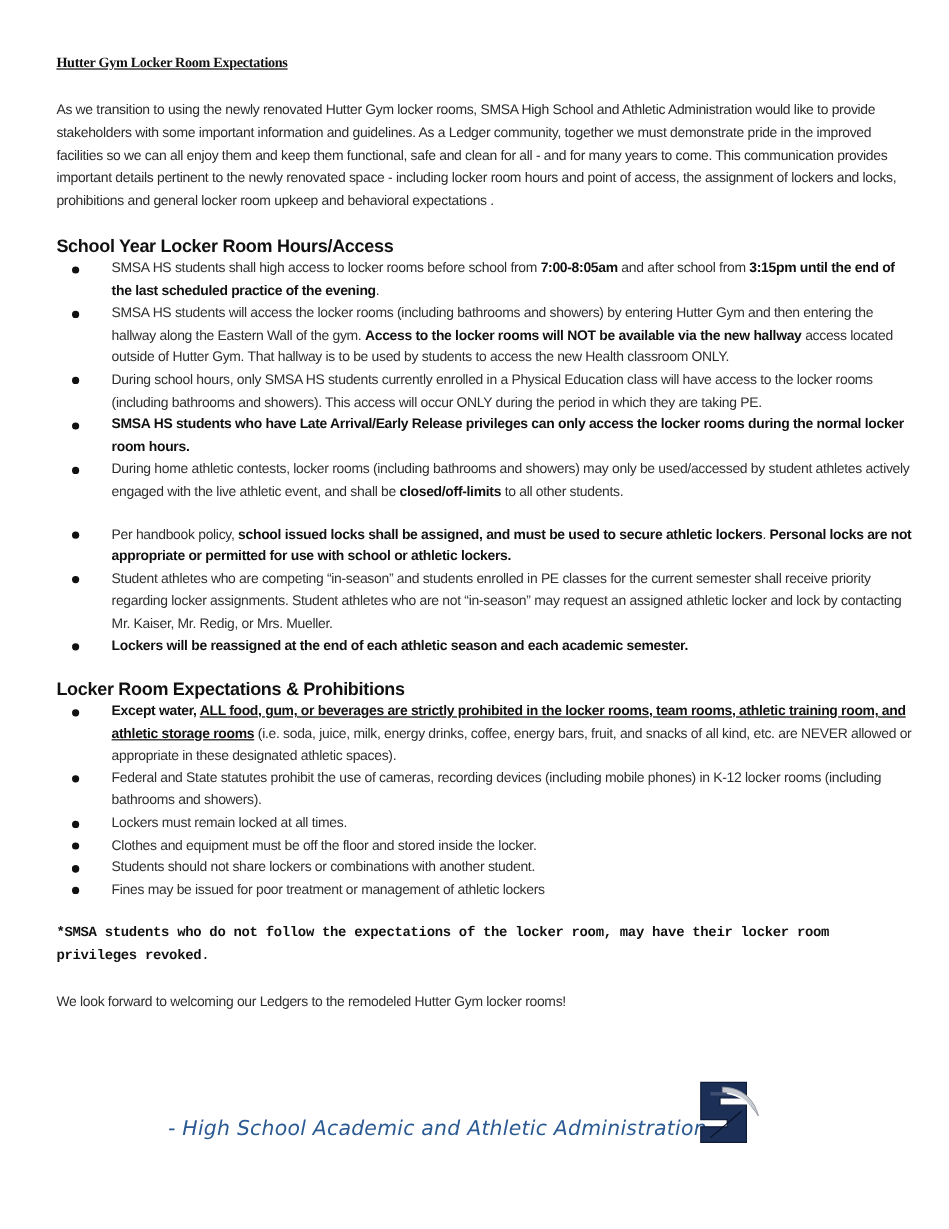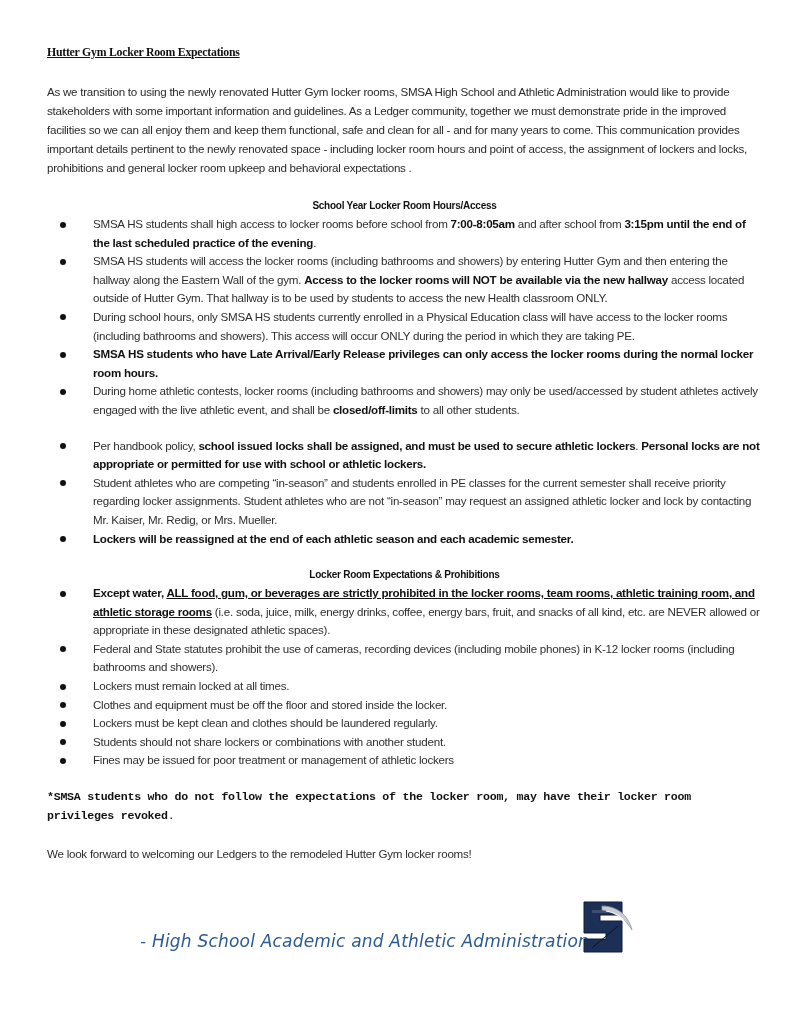--- a/index.html
+++ b/index.html
@@ -10,21 +10,21 @@
     font-size: 11.6px;
     letter-spacing: -0.25px;
   }
   .page { position: absolute; left: 47px; top: 45px; width: 715px; }
   .title {
     font-weight: bold; text-decoration: underline; font-size: 11.8px;
     margin: 0 0 22px 0; color: #111; font-family: Liberation Serif, serif;
   }
   .intro { line-height: 19px; margin: 0 0 19px 0; color: #2a2a2a; }
   .section { margin: 0 0 17px 0; }
-  .section-title { font-weight: bold; font-size: 10px; line-height: 19px; color: #111; text-align: center; }
+  .section-title { font-weight: bold; font-size: 15px; line-height: 19px; color: #111; }
   ul.bullets { list-style: none; margin: 0; padding: 0; }
   ul.bullets li {
     position: relative; padding-left: 46px; line-height: 18.6px; color: #2e2e2e;
   }
   ul.bullets li .dot {
     position: absolute; left: 13px; top: 6.5px; width: 6px; height: 6px;
     border-radius: 50%; background: #111;
   }
   b, .b { font-weight: bold; color: #111; }
   .u { text-decoration: underline; }
@@ -63,21 +63,21 @@
     </ul>
   </div>
 
   <div class="section">
     <div class="section-title">Locker Room Expectations &amp; Prohibitions</div>
     <ul class="bullets">
       <li><span class="dot"></span><b>Except water, </b><b class="u">ALL food, gum, or beverages are strictly prohibited in the locker rooms, team rooms, athletic training room, and athletic storage rooms</b><span> (i.e. soda, juice, milk, energy drinks, coffee, energy bars, fruit, and snacks of all kind, etc. are NEVER allowed or appropriate in these designated athletic spaces).</span></li>
       <li><span class="dot"></span><span>Federal and State statutes prohibit the use of cameras, recording devices (including mobile phones) in K-12 locker rooms (including bathrooms and showers).</span></li>
       <li><span class="dot"></span><span>Lockers must remain locked at all times.</span></li>
       <li><span class="dot"></span><span>Clothes and equipment must be off the floor and stored inside the locker.</span></li>
-      <li><span class="dot"></span><span>Lockers must be kept clean and clothes should be laundered regularly.</span></li>
+      <li><span class="dot"></span></li>
       <li><span class="dot"></span><span>Students should not share lockers or combinations with another student.</span></li>
       <li><span class="dot"></span><span>Fines may be issued for poor treatment or management of athletic lockers</span></li>
     </ul>
   </div>
 
   <div class="note"><span>*SMSA students who do not follow the expectations of the locker room, may have their locker room privileges revoked</span><span style="font-weight:normal">.</span></div>
   <div class="closing">We look forward to welcoming our Ledgers to the remodeled Hutter Gym locker rooms!</div>
 </div>
 
 <div class="signature">- High School Academic and Athletic  Administration</div>

